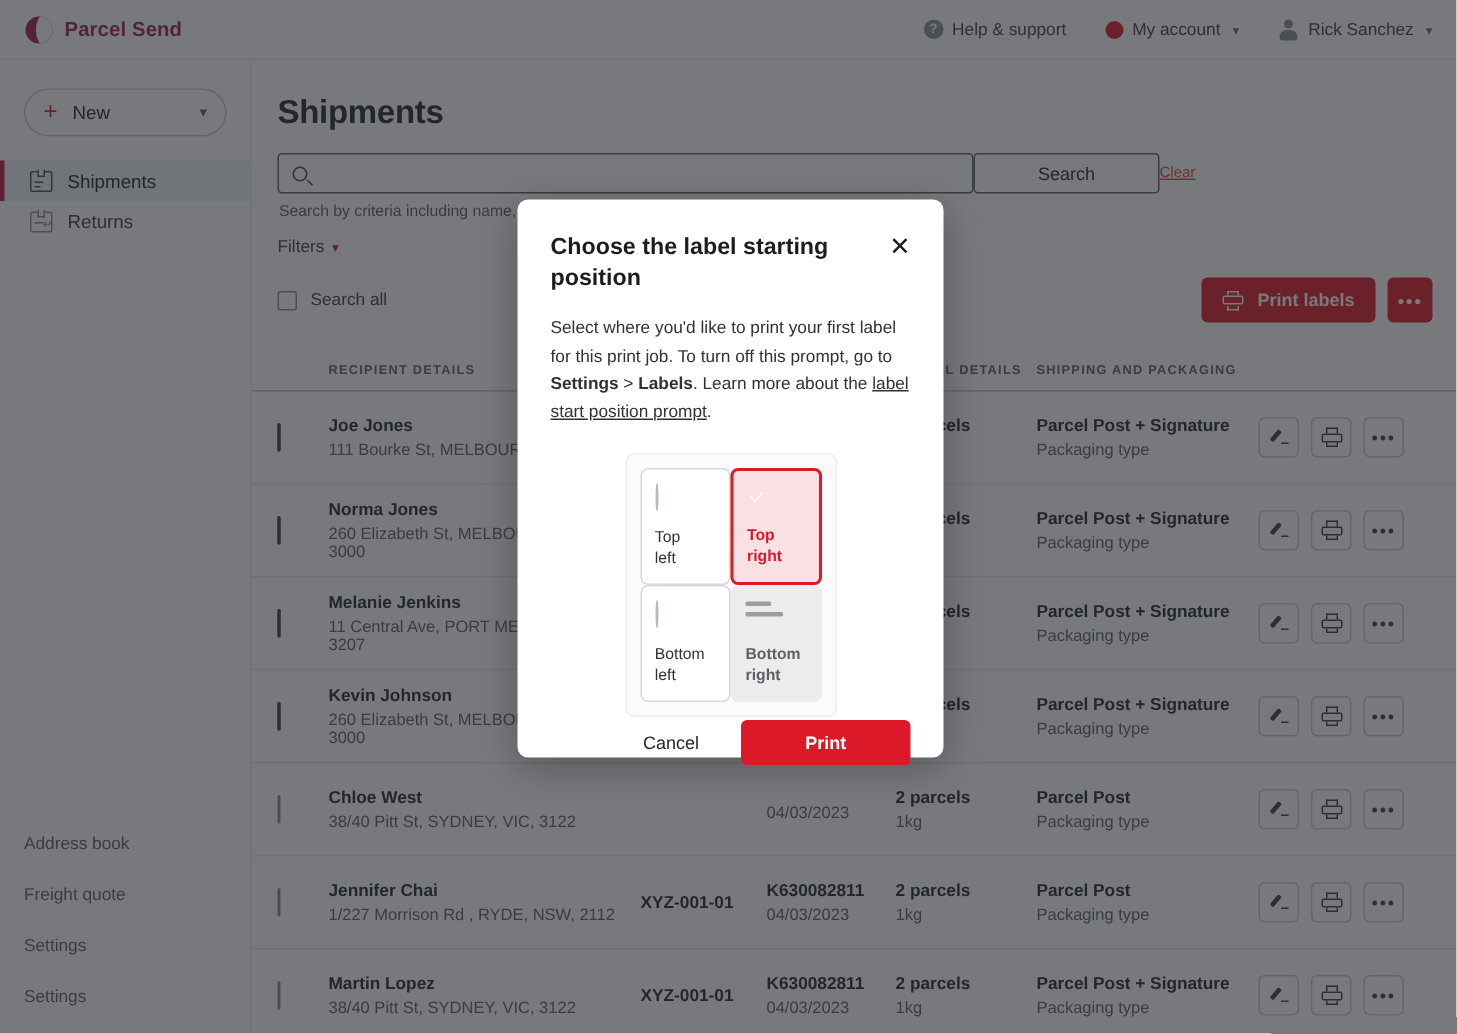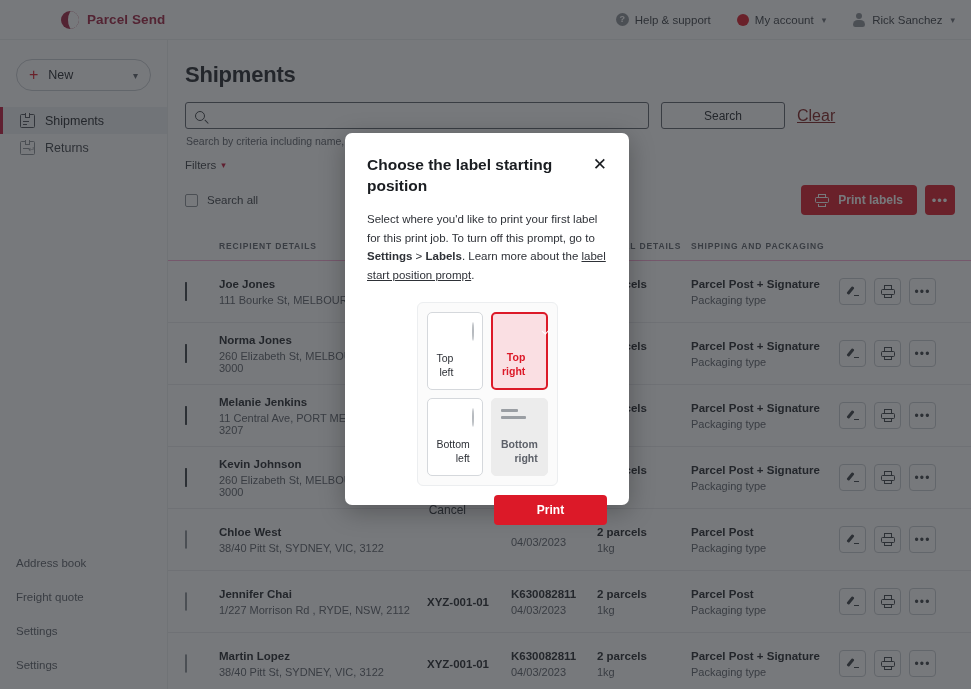--- a/index.html
+++ b/index.html
@@ -14,21 +14,21 @@
     width: 971px; height: 689px;
     background: #ffffff;
   }
 
   
   .topbar {
     position: absolute; top: 0; left: 0;
     width: 971px; height: 40px;
     background: #ffffff;
     border-bottom: 1px solid #eceef0;
-    display: flex; align-items: center; padding-left: 44px;
+    display: flex; align-items: center;
   }
   .brand { display: flex; align-items: center; gap: 8px; padding-left: 17px; }
   .brand-mark {
     width: 18px; height: 18px; border-radius: 50%;
     background: #a02040;
     position: relative; overflow: hidden;
   }
   .brand-mark::after {
     content: ""; position: absolute;
     left: 7px; top: -2px; width: 13px; height: 22px;
@@ -105,34 +105,34 @@
   }
 
   .sidebar-bottom { position: absolute; left: 0; bottom: 18px; width: 100%; }
   .sb-link { padding-left: 16px; font-size: 11.5px; color: #5d6169; margin-bottom: 22px; }
   .sb-link:last-child { margin-bottom: 0; }
 
   
   .main { position: absolute; top: 40px; left: 168px; width: 803px; height: 649px; background:#fff; }
   .page-title { font-size: 22px; font-weight: 700; color: #23262b; padding: 22px 0 0 17px; letter-spacing:-.2px;}
 
-  .searchrow { display: flex; align-items: center; gap: 12px; padding: 14px 0 0 17px; }
+  .searchrow { display: flex; align-items: center; padding: 14px 0 0 17px; }
   .search-field {
     width: 464px; height: 27px; border: 1px solid #5d6169; border-radius: 3px;
     display: flex; align-items: center; padding: 0 9px; gap: 7px; background:#fff;
   }
   .mag { width: 10px; height: 10px; border: 1.4px solid #3c3f45; border-radius: 50%; position: relative; flex:0 0 10px;}
   .mag::after { content:""; position:absolute; right:-4px; bottom:-2.5px; width:4.5px; height:1.4px; background:#3c3f45; transform: rotate(45deg); }
   .search-field input { border:0; outline:0; font-size:12px; font-family:inherit; width:100%; color:#23262b; background:transparent;}
   .search-btn {
     width: 124px; height: 27px; border: 1px solid #5d6169; border-radius: 3px;
     display:flex; align-items:center; justify-content:center;
     font-size: 12px; color: #23262b; background:#fff;
   }
-  .clear-link { font-size: 16px; color: #7f1d1d; text-decoration: underline; }
+  .clear-link { font-size: 10px; color: #ef4444; text-decoration: underline; }
   .search-hint { font-size: 10.5px; color:#5d6169; padding: 6px 0 0 18px; }
 
   .filters { padding: 12px 0 0 17px; font-size: 11.5px; color:#3c3f45; display:flex; align-items:center; gap:5px;}
   .filters .fc { color:#c2173b; font-size:9px; }
 
   .toolrow { display:flex; align-items:center; padding: 14px 16px 0 17px; }
   .selall { display:flex; align-items:center; gap:9px; font-size:11.5px; color:#3c3f45;}
   .cb {
     width: 13px; height: 13px; border: 1.4px solid #8d9197; border-radius: 2px; background:#fff;
     position:relative; flex:0 0 13px;
@@ -212,23 +212,23 @@
     display:flex; flex-direction:column;
   }
   .modal-head { padding: 22px 22px 0 22px; display:flex; align-items:flex-start; gap:10px;}
   .modal-title { font-size:15.5px; font-weight:700; color:#1a1d21; line-height:1.33; flex:1;}
   .modal-x { font-size:17px; color:#1a1d21; line-height:1; margin-top:1px; }
   .modal-body { padding: 14px 22px 0 22px; font-size:11.5px; color:#2e3137; line-height:1.62; }
   .modal-body b { font-weight:700; }
   .modal-body u { text-decoration: underline; }
 
   .grid-wrap {
-    margin: 17px auto 9px auto; width: 141px;
+    margin: 17px auto 2px auto; width: 141px;
     background:#fbfbfb; border:1px solid #eceef0; border-radius:6px;
-    padding: 9px; display:grid; grid-template-columns: 1fr 1fr; gap: 8px; text-align: right;
+    padding: 9px; display:grid; grid-template-columns: 1fr 1fr; 
   }
   .cell {
     height: 78px; border-radius: 5px; border:1px solid #d5d8dc; background:#fff;
     padding: 10px 8px 0 9px; position:relative;
   }
   .cell .radio {
     width: 13px; height: 13px; border-radius:50%; border:1.5px solid #b6babf; background:#fff;
   }
   .cell .lbl { font-size:10.5px; color:#2e3137; line-height:1.32; position:absolute; left:9px; bottom:9px; font-weight:400;}
   .cell.selected {

